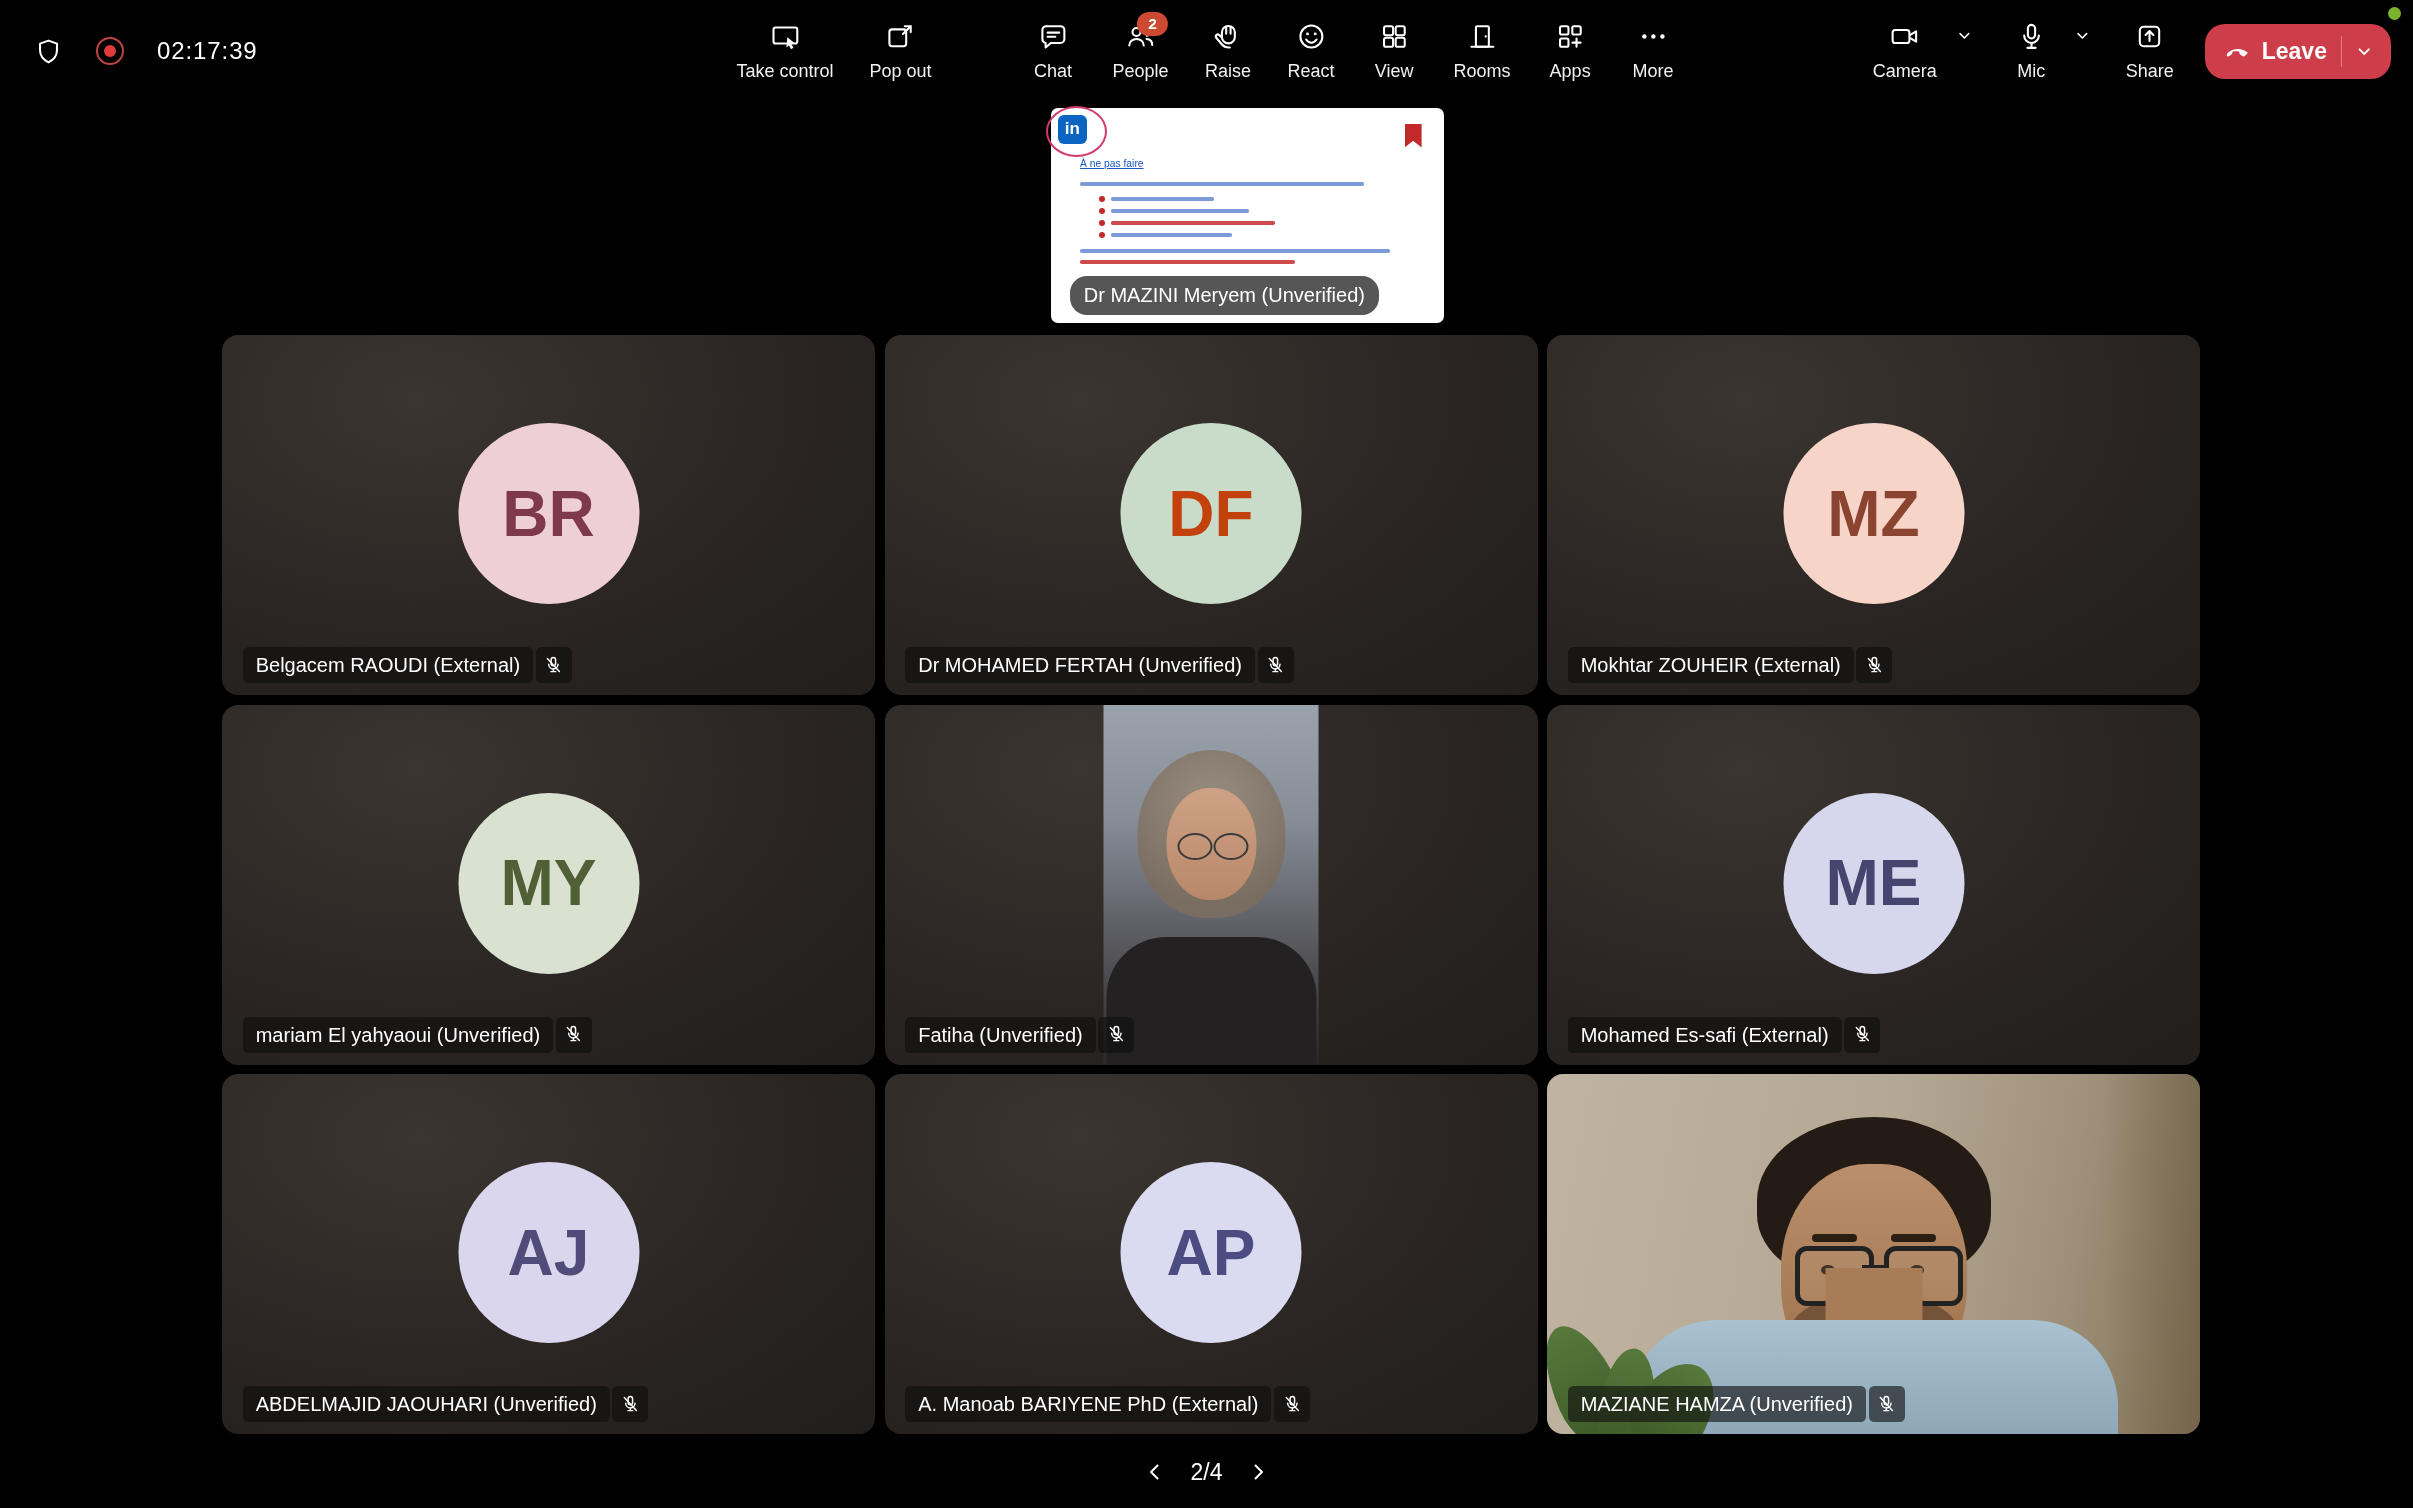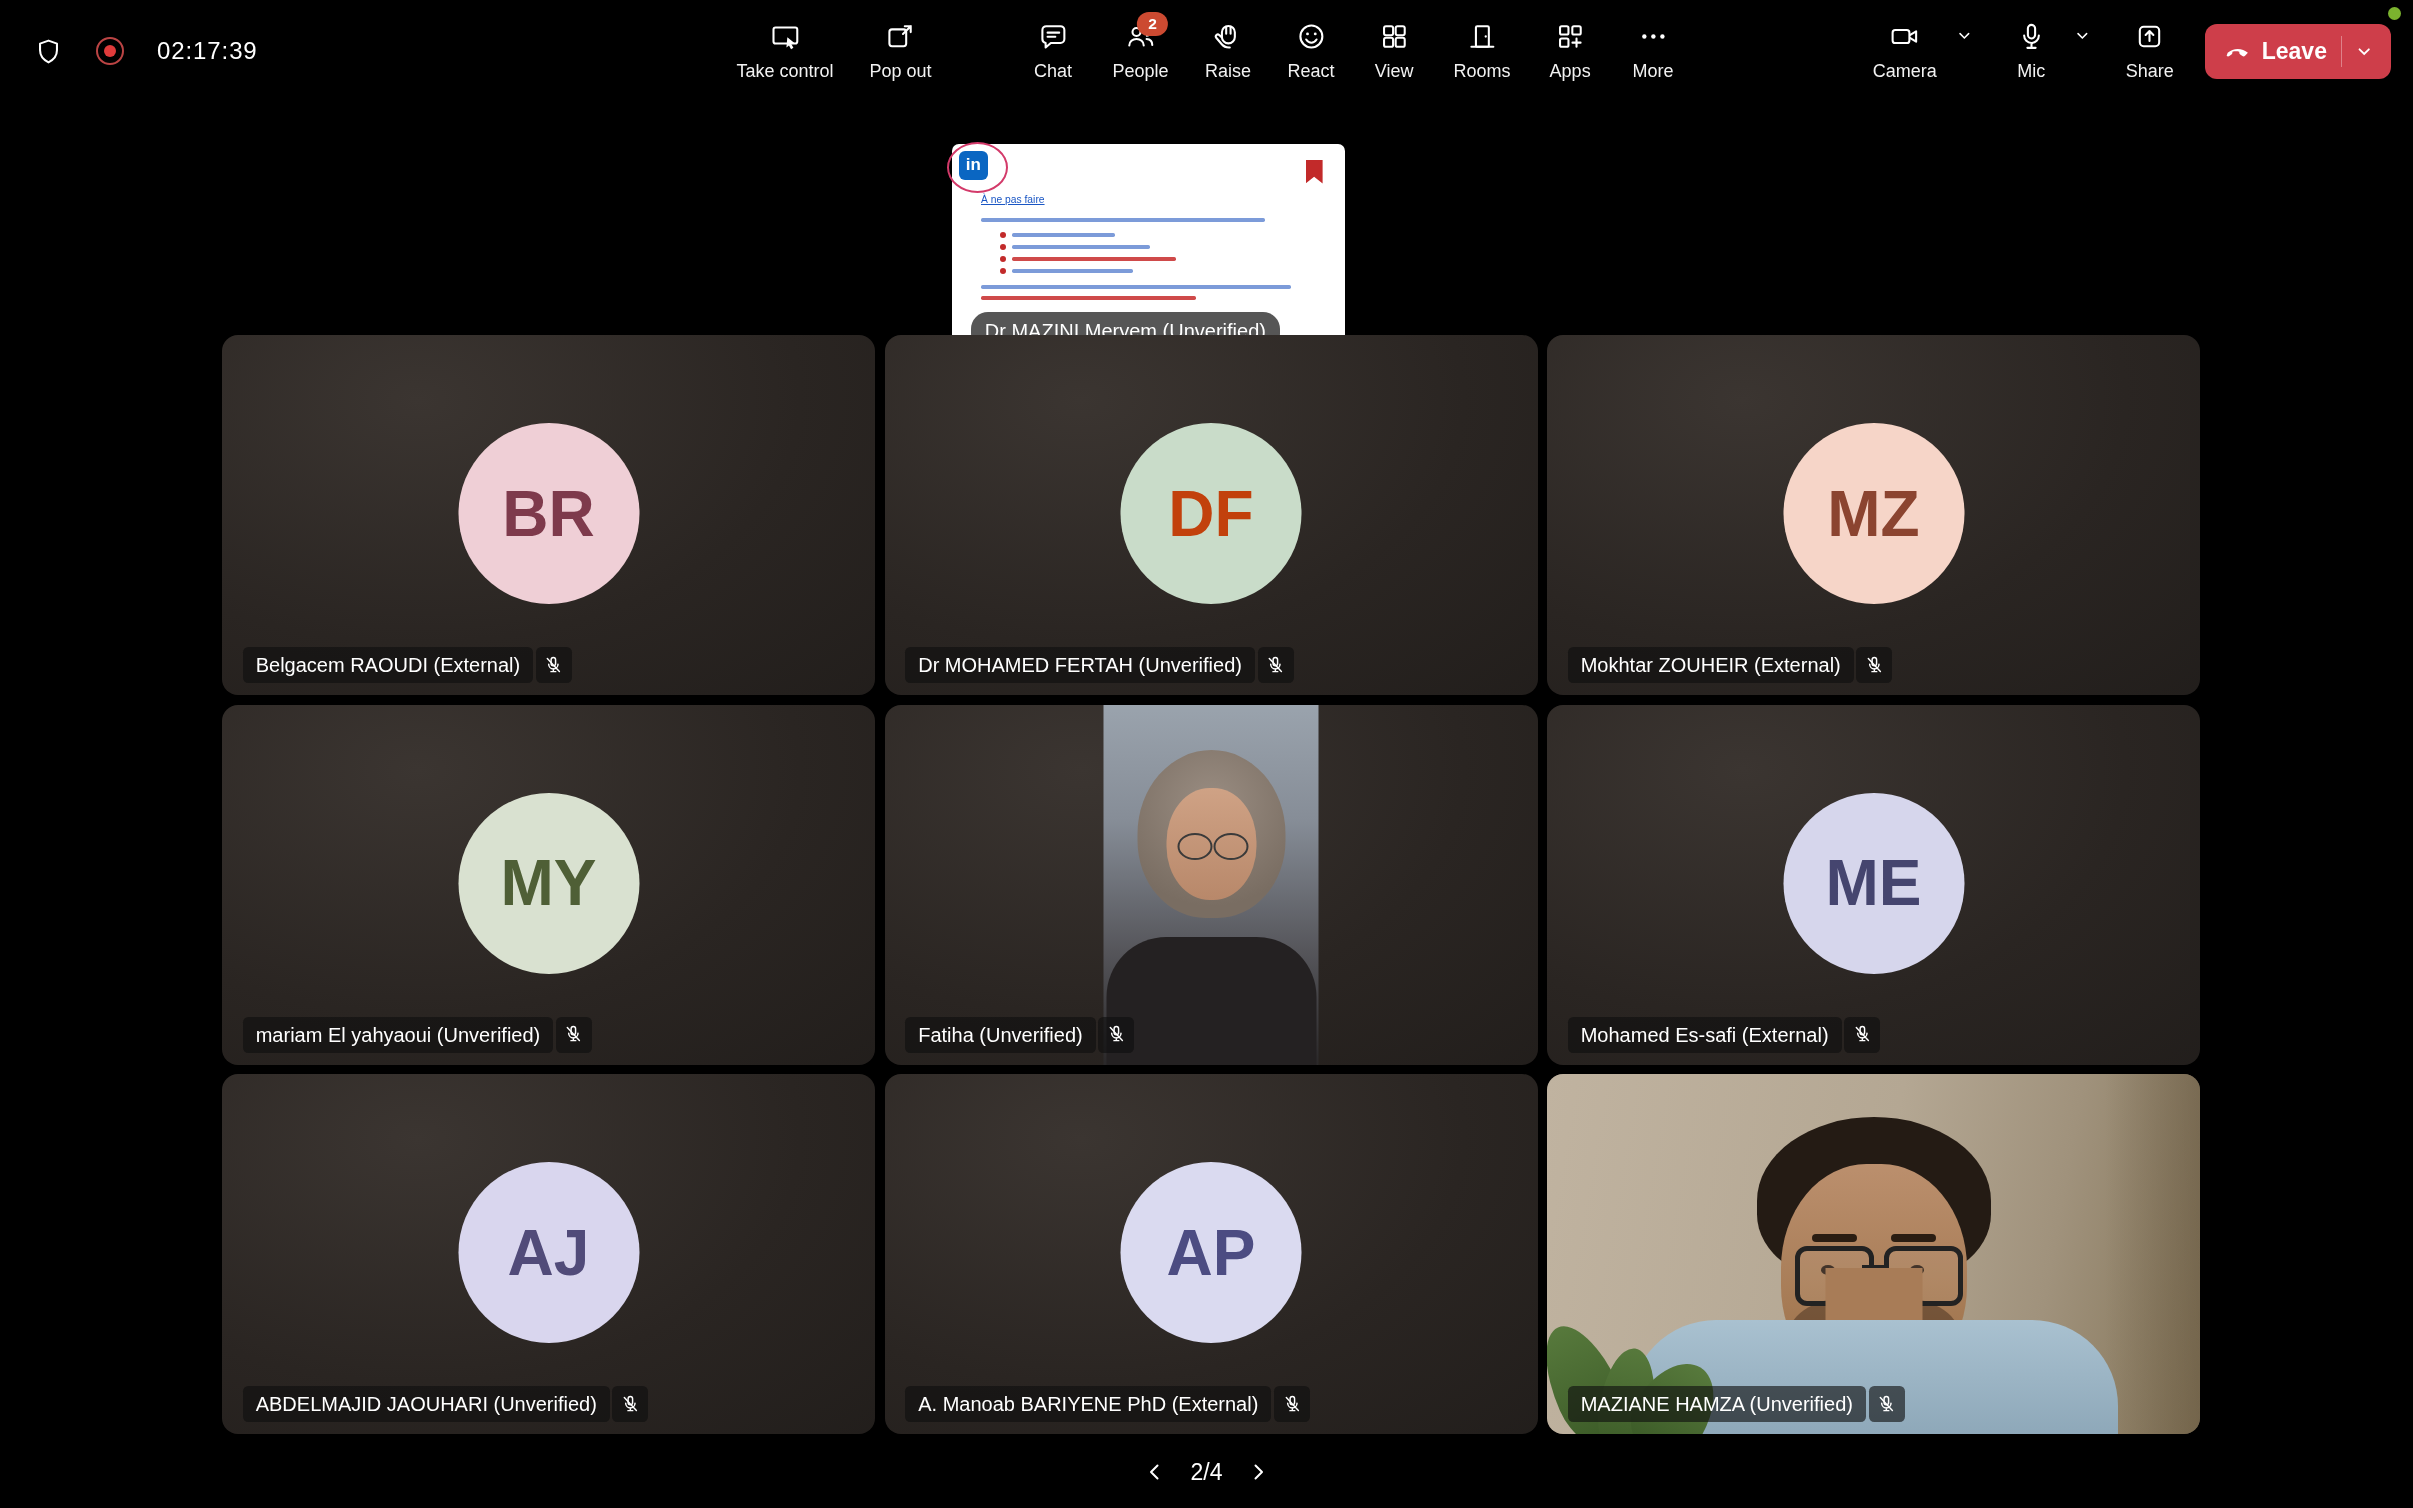--- a/index.html
+++ b/index.html
@@ -16,28 +16,28 @@
   .tb-item .lbl{font-size:18px;color:rgba(255,255,255,.95);white-space:nowrap;}
   .tb-item .ic{position:relative;height:33px;display:flex;align-items:center;justify-content:center;}
   .spacer{width:26px;}
   .with-chev{position:relative;padding-right:40px;}
   .chev{position:absolute;right:1.7px;top:5.2px;cursor:pointer;}
   .timer{font-size:24px;letter-spacing:0.9px;color:#fff;}
   .recdot{width:24px;height:24px;border-radius:50%;border:2.6px solid #b44;display:flex;align-items:center;justify-content:center;}
   .recdot i{width:12px;height:12px;border-radius:50%;background:#e03b3b;}
   .badge{position:absolute;top:-8.6px;right:-12px;background:#cc4a31;color:#fff;font-size:15.5px;font-weight:bold;
          min-width:24px;height:24px;border-radius:12px;display:flex;align-items:center;justify-content:center;padding:0 3.4px;}
-  .leave{display:flex;align-items:center;height:55px;background:#ce3e4a;border-radius:12px;padding:0 15.5px 0 19px;cursor:pointer;}
+  .leave{display:flex;align-items:center;height:55px;background:#ce3e4a;border-radius:20px;padding:0 15.5px 0 19px;cursor:pointer;}
   .leave .lv-lbl{font-size:23px;font-weight:bold;margin:0 13.8px 0 10.3px;}
   .leave .div{width:1.7px;height:31px;background:rgba(255,255,255,.35);margin-right:10.3px;}
   .presence{position:absolute;right:12px;top:6.9px;width:13px;height:13px;border-radius:50%;background:#7bb32e;}
 
   
-  .stage{position:absolute;left:952px;top:108px;width:393px;height:215px;background:#fff;border-radius:6.9px;
-         box-shadow:0 3.4px 13.8px rgba(0,0,0,.6);cursor:pointer;margin-top:36px;}
+  .stage{position:absolute;left:1051px;top:108px;width:393px;height:215px;background:#fff;border-radius:6.9px;
+         box-shadow:0 3.4px 13.8px rgba(0,0,0,.6);cursor:pointer;}
   .li-logo{position:absolute;left:6.9px;top:6.9px;width:29px;height:29px;border-radius:6px;background:#0a66c2;
            color:#fff;font-weight:bold;font-size:17px;display:flex;align-items:center;justify-content:center;}
   .li-ring{position:absolute;left:-5.2px;top:-1.7px;width:57px;height:47px;border:2.6px solid #d33a6a;border-radius:50%;}
   .doc-flag{position:absolute;right:22.4px;top:15.5px;width:17px;height:24px;background:#c22a2a;
             clip-path:polygon(0 0,100% 0,100% 100%,50% 72%,0 100%);}
   .doc-h{position:absolute;left:29px;top:50px;font-size:10.3px;font-weight:normal;color:#1a56c4;text-decoration:underline;}
   .skl{position:absolute;height:4.3px;border-radius:1.7px;background:#7c9bd9;}
   .skl.red{background:#cf4a4a;}
   .bul{position:absolute;width:6px;height:6px;border-radius:50%;background:#c22a2a;}
   .presenter{position:absolute;left:19px;top:168px;height:39px;line-height:39px;padding:0 13.8px;border-radius:17px;

